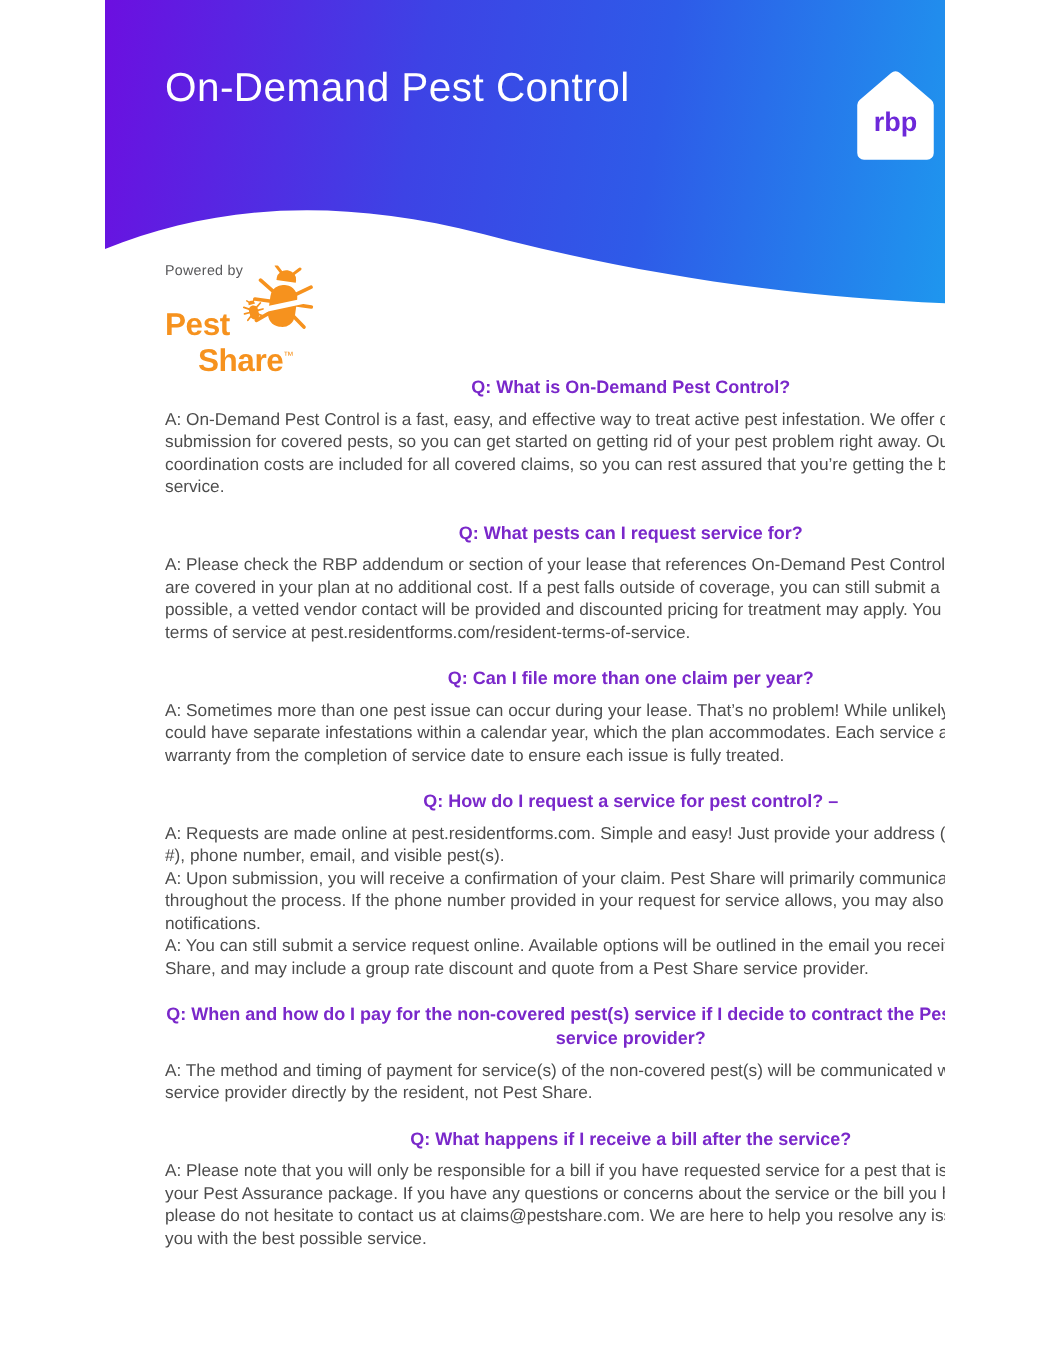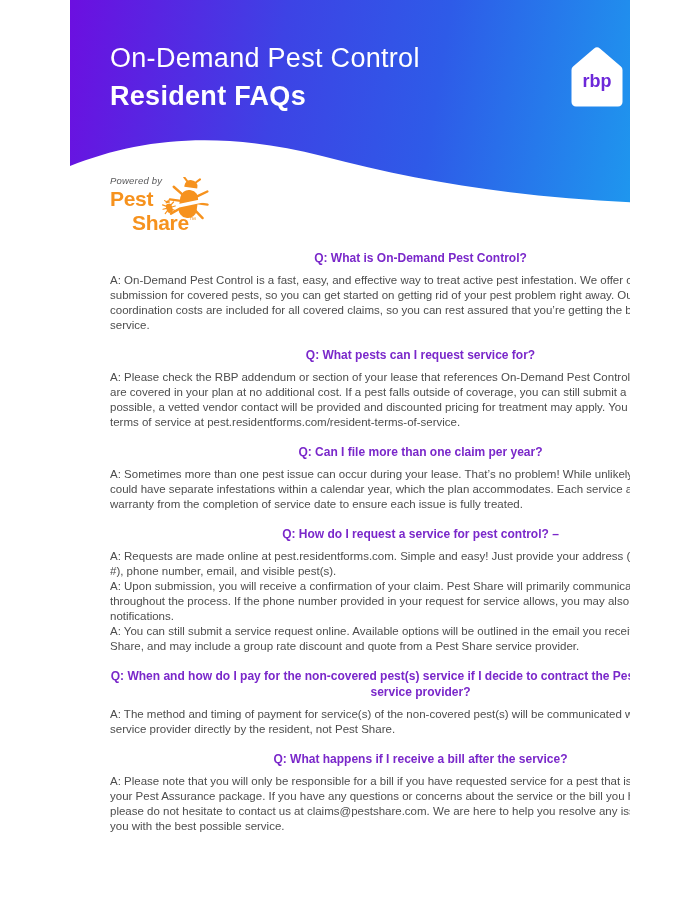--- a/index.html
+++ b/index.html
@@ -21,21 +21,21 @@
 
   
   .rbp-cluster { position:absolute; left:496px; top:44px; display:flex; align-items:center; }
   .sn-logo { display:flex; align-items:flex-start; margin-left:7px; margin-top:14px; }
   .sn-by { font-size:9px; font-weight:700; color:#ffffff; margin-right:2px; margin-top:1px; }
   .sn-stack { display:flex; flex-direction:column; align-items:flex-end; color:#ffffff;
               font-size:18px; font-weight:700; line-height:15px; letter-spacing:-.4px; }
 
   
   .pestshare-logo { position:absolute; left:40px; top:175px; width:120px; }
-  .ps-powered { font-size:9.5px; color:#58585a; letter-spacing:.2px; margin-bottom:2px;font-style:italic; }
+  .ps-powered { font-size:9.5px; color:#58585a; letter-spacing:.2px; margin-bottom:20px; }
   .ps-word1, .ps-word2 { font-size:21px; font-weight:800; color:#F6921E; line-height:21px; letter-spacing:-.3px; }
   .ps-word2 { margin-left:22px; }
   .ps-tm { font-size:7px; font-weight:400; vertical-align:8px; letter-spacing:0; }
   .ps-bug { position:absolute; left:58px; top:2px; }
   .ps-bug-small { position:absolute; left:52px; top:24px; }
 
   
   .faq { position:absolute; left:40px; top:250px; width:621px; }
   .faq h3 {
     font-size:12px; font-weight:700; color:#7A28CA; line-height:16px;
@@ -46,21 +46,20 @@
   .faq p { font-size:11.5px; color:#4D4D4D; line-height:15px; }
 </style>
 </head>
 <body>
 
 <div class="page">
 
   <div class="hero">
     <div class="hero-title">
       <div class="t1">On-Demand Pest Control</div>
-      <div class="t2">Resident FAQs</div>
     </div>
 
     <div class="rbp-cluster">
       <svg width="62" height="68" viewBox="0 0 62 68">
         <defs>
           <linearGradient id="tealGrad" x1="0" y1="0" x2="1" y2="1">
             <stop offset="0" stop-color="#35E6C6"></stop>
             <stop offset="1" stop-color="#2E9BF0"></stop>
           </linearGradient>
         </defs>

